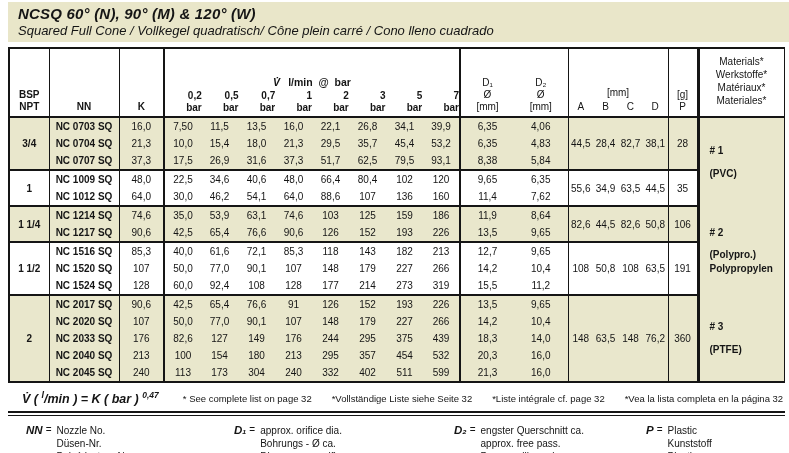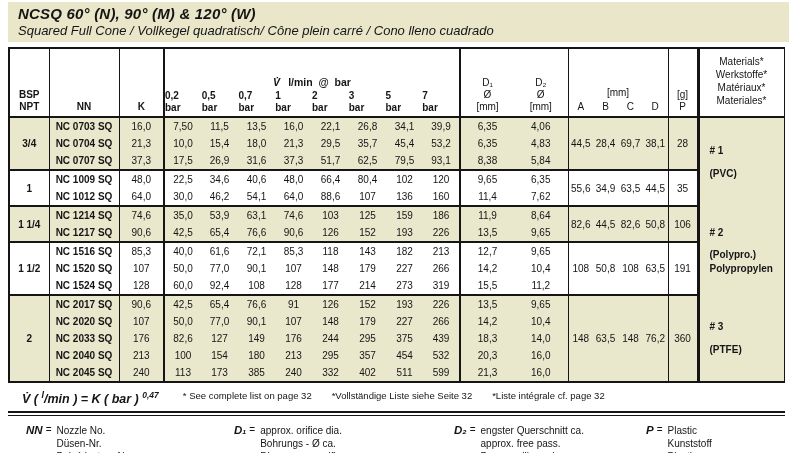--- a/index.html
+++ b/index.html
@@ -16,40 +16,40 @@
                border-left:2px solid #151515; border-top:2px solid #151515;
                border-bottom:2px solid #151515; border-right:1px solid #151515; }
   th, td { padding:0; }
   thead th { height:64px; vertical-align:bottom; font-size:10px; font-weight:normal;
              border-bottom:2px solid #151515; padding-bottom:3px; line-height:1.2; }
   .th-bsp, .th-nn, .th-k { font-weight:bold; }
   .th-flow .flow-head-title { font-weight:bold; font-size:10.5px; margin-bottom:1px; text-align:center; }
   .flow-head-title i { margin-right:8px; }
   .flow-head-rest { white-space:pre; }
   .flow-subheads { display:grid; grid-template-columns:repeat(8,1fr); }
-  .flow-subhead { text-align:left; font-weight:bold; line-height:1.15; }
+  .flow-subhead { text-align:right; font-weight:bold; line-height:1.15; }
   .dims-mm { text-align:center; margin-bottom:2px; }
   .dims-letters { display:grid; grid-template-columns:repeat(4,1fr); }
   .dim-letter { text-align:center; }
   .th-materials { vertical-align:middle; text-align:center; line-height:1.3; }
 
   .br1 { border-right:1px solid #151515; }
   .br2 { border-right:2px solid #151515; }
   .br3 { border-right:3px solid #151515; }
 
   tbody td { height:17px; font-size:10px; text-align:center; vertical-align:middle; line-height:1.1; }
   tbody tr.group-start td:not(.materials-cell) { border-top:2px solid #151515; }
   tbody tr.shaded td { background:#e9e7cc; }
   .nn-cell, .bsp-cell { font-weight:bold; }
   tbody td.materials-cell { background:#fff; text-align:left; padding-left:10px; font-weight:bold; vertical-align:middle; }
   .materials-note-line { line-height:1.35; }
   .mat-first { margin-bottom:9px; }
 
   
-  .formula-row { display:flex; align-items:flex-start; margin:7px 0 0 14px; }
+  .formula-row { display:flex; align-items:center; margin:7px 0 0 14px; }
   .formula { font-style:italic; font-size:12.5px; font-weight:bold; white-space:pre; }
   .formula sup { font-size:8.5px; }
   .formula .sup-l { font-size:9px; }
   .footnotes { margin-left:24px; font-size:9.5px; display:flex; gap:20px; white-space:nowrap; }
 
   .legend-divider { margin-top:5px; height:2px; border-top:2px solid #151515; border-bottom:1px solid #151515; }
 
   .legend { display:flex; margin:8px 0 0 18px; font-size:10px; }
   .legend-item { display:flex; }
   .legend-item:nth-child(1) { width:208px; }
@@ -177,21 +177,21 @@
           <td class="flow-cell">13,5</td>
           <td class="flow-cell">16,0</td>
           <td class="flow-cell">22,1</td>
           <td class="flow-cell">26,8</td>
           <td class="flow-cell">34,1</td>
           <td class="flow-cell br2">39,9</td>
           <td class="d-cell">6,35</td>
           <td class="d-cell br1">4,06</td>
           <td class="dim-cell" rowspan="3">44,5</td>
           <td class="dim-cell" rowspan="3">28,4</td>
-          <td class="dim-cell" rowspan="3">69,7</td>
+          <td class="dim-cell" rowspan="3">82,7</td>
           <td class="dim-cell br1" rowspan="3">38,1</td>
           <td class="weight-cell br3" rowspan="3">28</td>
           <td class="materials-cell" rowspan="5">
             <div class="materials-note-line mat-first"># 1</div>
             <div class="materials-note-line">(PVC)</div>
           </td>
         </tr>
         <tr class="shaded">
           <td class="nn-cell br1">NC 0704 SQ</td>
           <td class="k-cell br2">21,3</td>
@@ -405,38 +405,39 @@
           <td class="flow-cell">454</td>
           <td class="flow-cell br2">532</td>
           <td class="d-cell">20,3</td>
           <td class="d-cell br1">16,0</td>
         </tr>
         <tr class="shaded">
           <td class="nn-cell br1">NC 2045 SQ</td>
           <td class="k-cell br2">240</td>
           <td class="flow-cell">113</td>
           <td class="flow-cell">173</td>
-          <td class="flow-cell">385</td>
+          <td class="flow-cell">304</td>
           <td class="flow-cell">240</td>
           <td class="flow-cell">332</td>
           <td class="flow-cell">402</td>
           <td class="flow-cell">511</td>
           <td class="flow-cell br2">599</td>
           <td class="d-cell">21,3</td>
           <td class="d-cell br1">16,0</td>
         </tr>
       </tbody>
   </table>
 
   <div class="formula-row">
     <span class="formula"><span>V̇ ( </span><sup class="sup-l">l</sup><span>/min ) = K ( bar ) </span><sup>0,47</sup></span>
     <span class="footnotes">
         <span class="footnote">*  See complete list on page 32</span>
         <span class="footnote">*Vollständige Liste siehe Seite 32</span>
         <span class="footnote">*Liste intégrale cf. page 32</span>
+        <span class="footnote">*Vea la lista completa en la página 32</span>
       </span>
   </div>
 
   <div class="legend-divider"></div>
 
   <div class="legend">
       <div class="legend-item">
         <span class="legend-term">NN</span>
         <span class="legend-eq">=</span>
         <div class="legend-lines">

